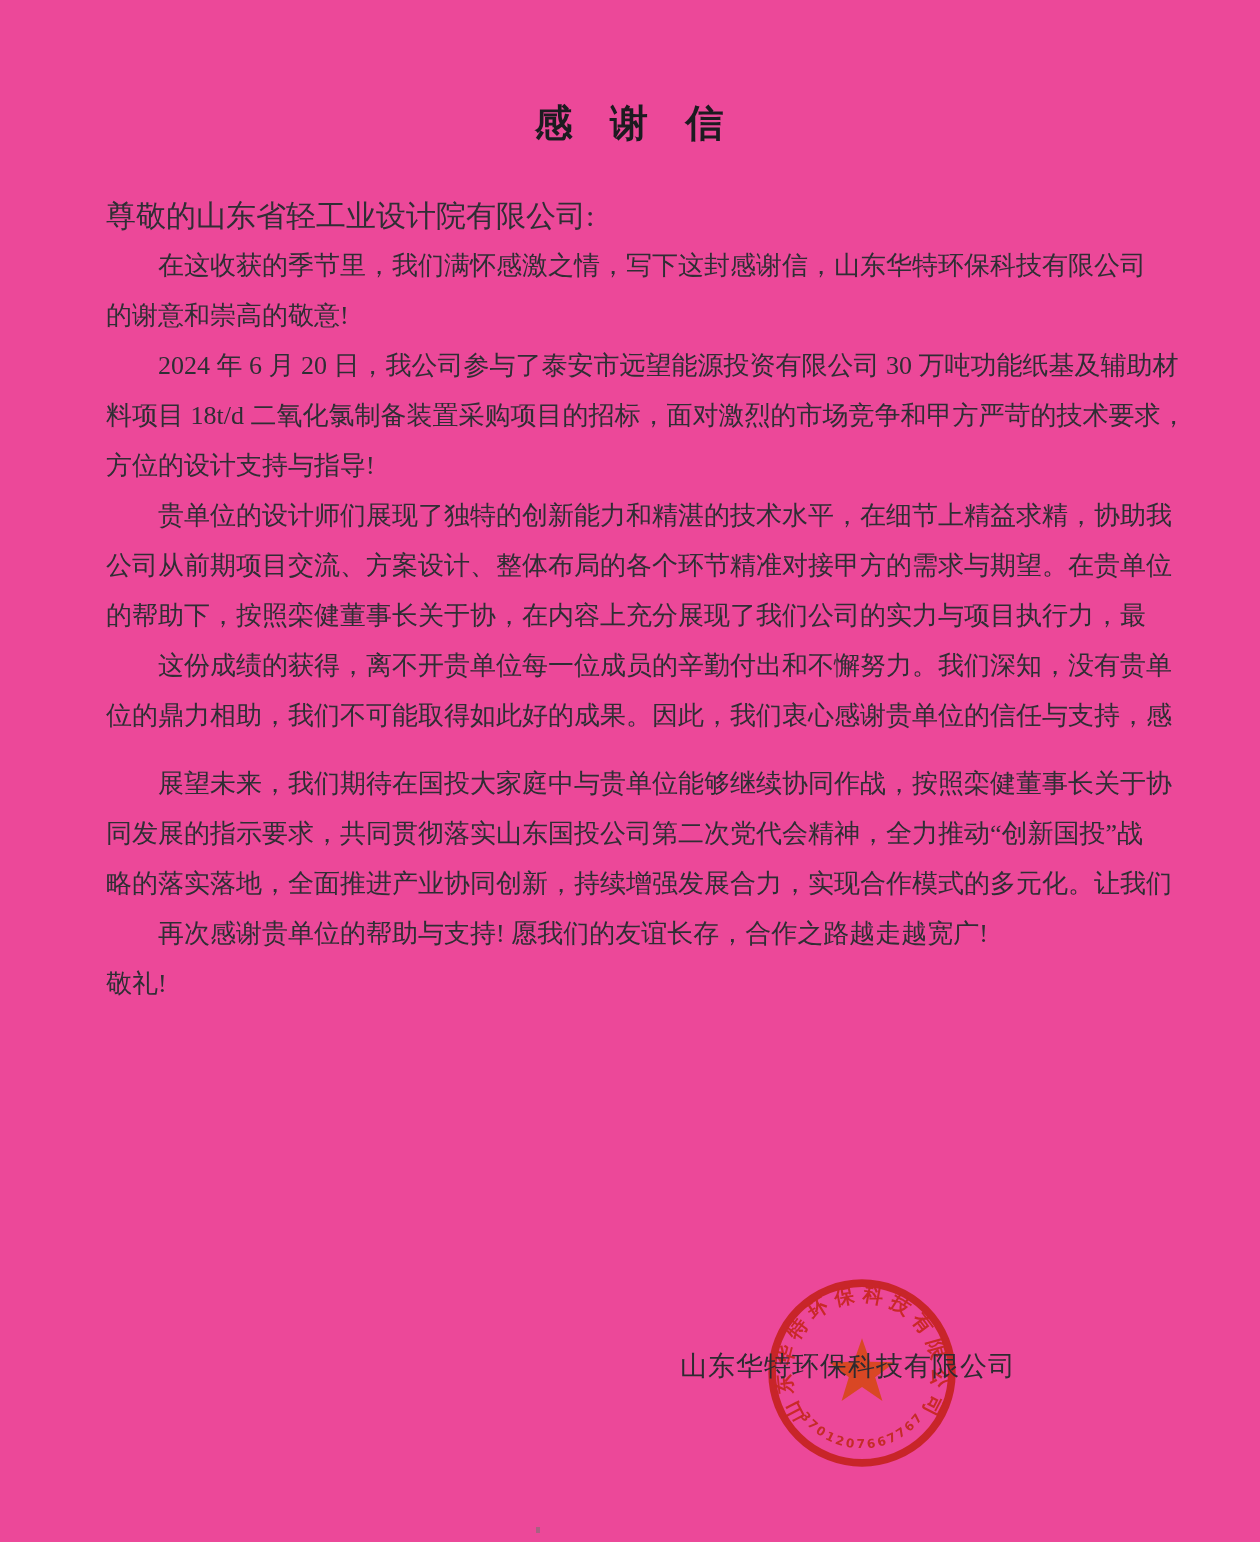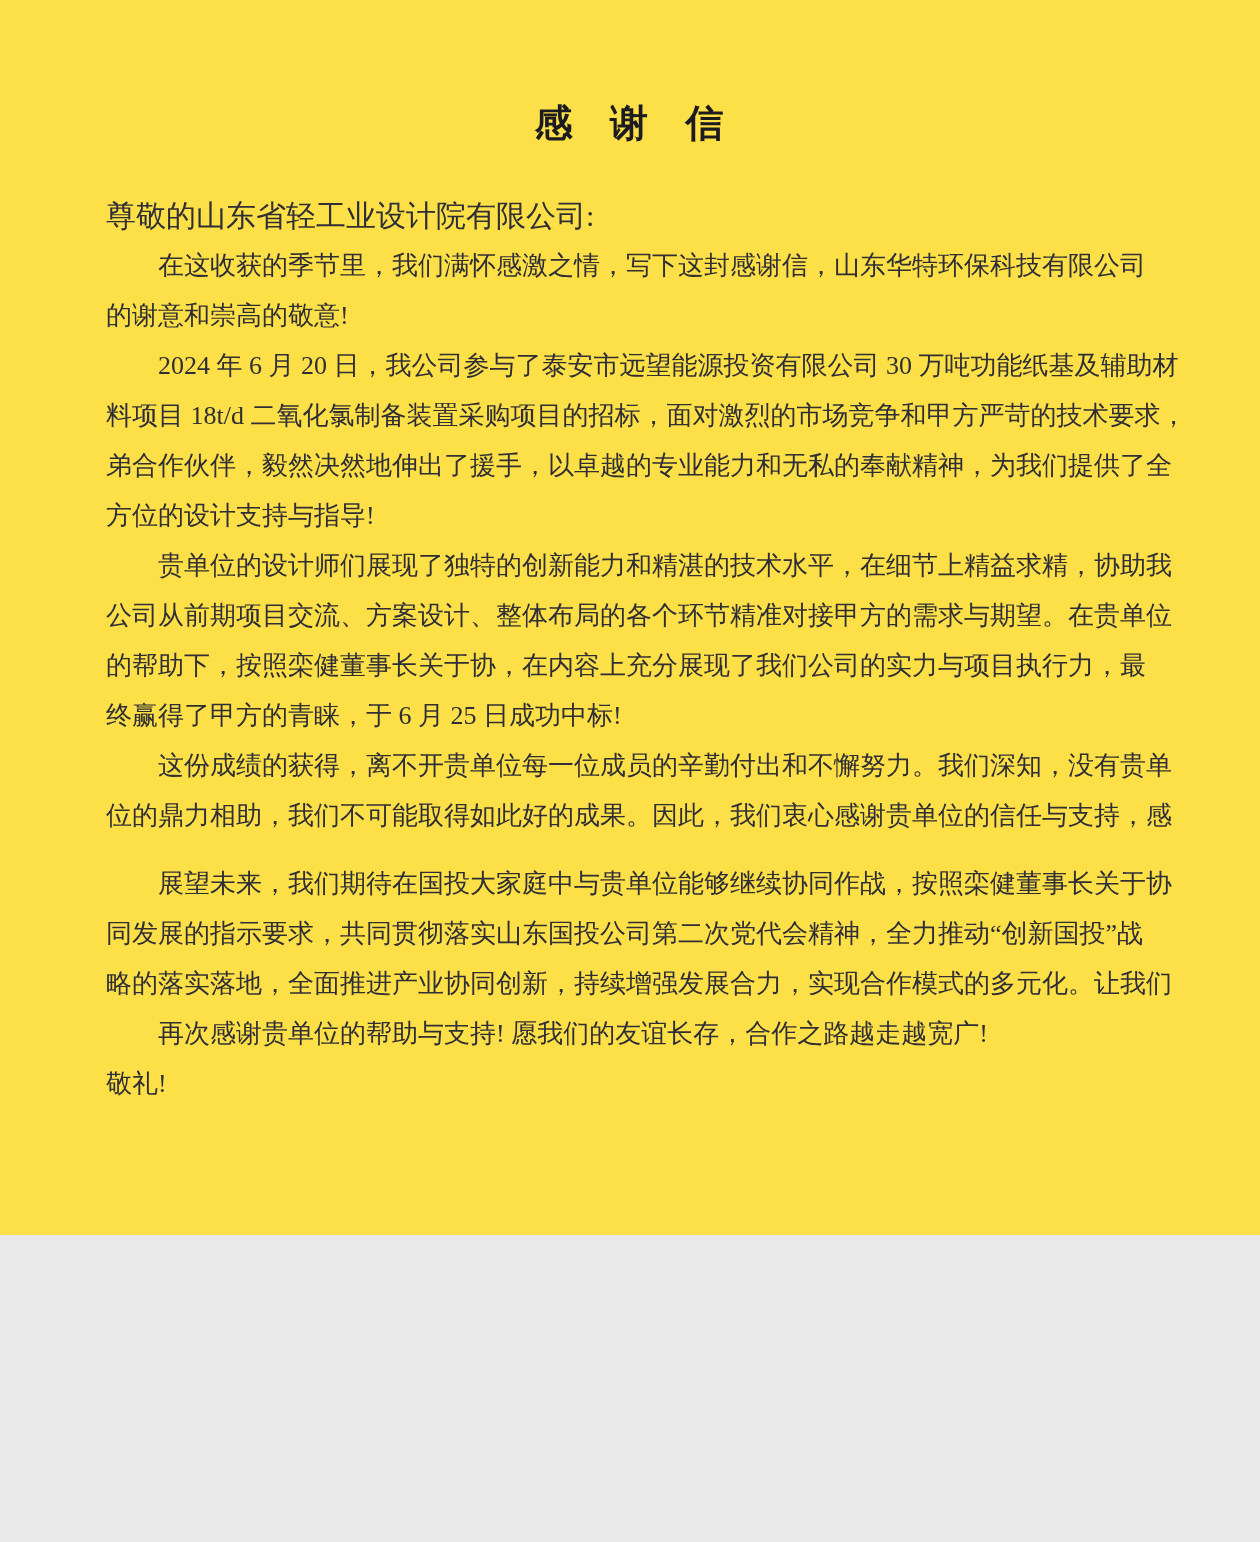--- a/index.html
+++ b/index.html
@@ -3,22 +3,22 @@
 <meta charset="utf-8">
 <style>
   html, body { margin: 0; padding: 0; }
   body {
     width: 1260px; height: 1542px;
     background: #e9e9e9;
     font-family: "Liberation Serif", "DejaVu Serif", serif;
   }
   .page {
     position: relative;
-    width: 1260px; height: 1235px;
-    background: #fde047;
+    width: 1260px; height: 1542px;
+    background: #ec4899;
     overflow: hidden;
     color: #35343a;
     text-decoration: underline;
   }
   .letter {
     position: absolute;
     left: 106px; right: 94px; top: 0;
   }
   .title {
     margin-top: 98px;
@@ -100,26 +100,24 @@
 <div class="page">
 
   <div class="letter">
     <div class="title">感 谢 信</div>
     <div class="salutation">尊敬的山东省轻工业设计院有限公司:</div>
     <div id="body-lines">
         <div class="line indent">在这收获的季节里，我们满怀感激之情，写下这封感谢信，山东华特环保科技有限公司</div>
         <div class="line">的谢意和崇高的敬意!</div>
         <div class="line indent">2024 年 6 月 20 日，我公司参与了泰安市远望能源投资有限公司 30 万吨功能纸基及辅助材</div>
         <div class="line">料项目 18t/d 二氧化氯制备装置采购项目的招标，面对激烈的市场竞争和甲方严苛的技术要求，</div>
-        <div class="line">弟合作伙伴，毅然决然地伸出了援手，以卓越的专业能力和无私的奉献精神，为我们提供了全</div>
         <div class="line">方位的设计支持与指导!</div>
         <div class="line indent">贵单位的设计师们展现了独特的创新能力和精湛的技术水平，在细节上精益求精，协助我</div>
         <div class="line">公司从前期项目交流、方案设计、整体布局的各个环节精准对接甲方的需求与期望。在贵单位</div>
         <div class="line">的帮助下，按照栾健董事长关于协，在内容上充分展现了我们公司的实力与项目执行力，最</div>
-        <div class="line">终赢得了甲方的青睐，于 6 月 25 日成功中标!</div>
         <div class="line indent">这份成绩的获得，离不开贵单位每一位成员的辛勤付出和不懈努力。我们深知，没有贵单</div>
         <div class="line">位的鼎力相助，我们不可能取得如此好的成果。因此，我们衷心感谢贵单位的信任与支持，感</div>
         <div class="line indent gap-before">展望未来，我们期待在国投大家庭中与贵单位能够继续协同作战，按照栾健董事长关于协</div>
         <div class="line">同发展的指示要求，共同贯彻落实山东国投公司第二次党代会精神，全力推动“创新国投”战</div>
         <div class="line">略的落实落地，全面推进产业协同创新，持续增强发展合力，实现合作模式的多元化。让我们</div>
         <div class="line indent">再次感谢贵单位的帮助与支持! 愿我们的友谊长存，合作之路越走越宽广!</div>
       </div>
     <div class="line">敬礼!</div>
   </div>
 

